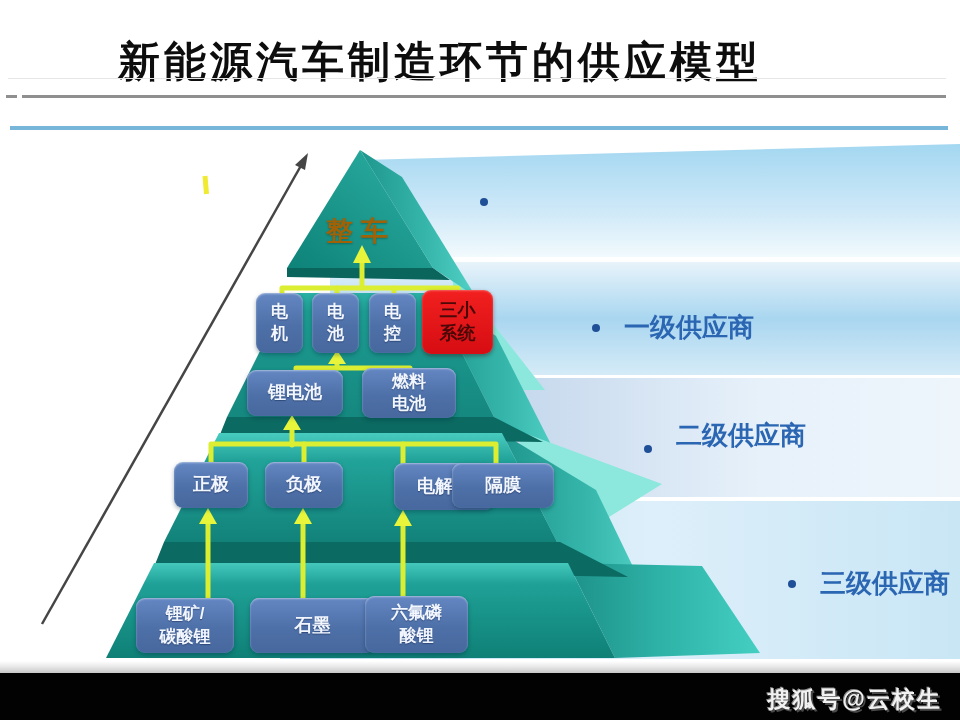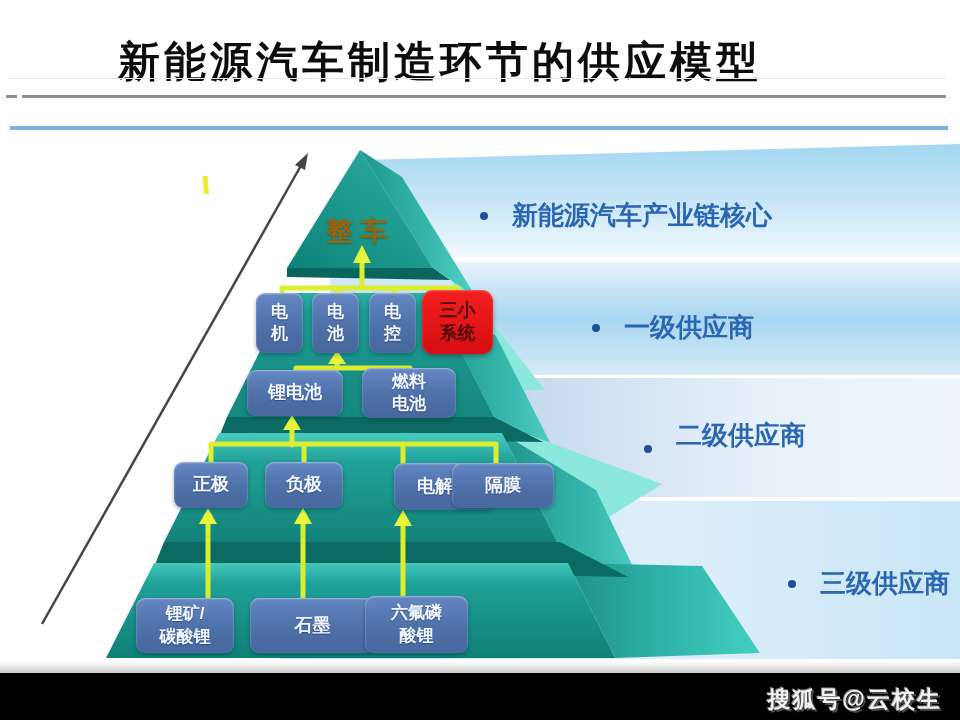--- a/index.html
+++ b/index.html
@@ -26,21 +26,20 @@
     text-align:center;color:#f2f6ff;font-weight:bold;font-size:17px;line-height:1.3;
     border-radius:9px;white-space:pre-line;
     background:linear-gradient(180deg,#6487c3 0%,#4e70a8 55%,#46689e 100%);
     box-shadow:inset 0 1px 2px rgba(255,255,255,.45),0 2px 4px rgba(0,40,60,.35);
     text-shadow:0 1px 1px rgba(20,40,80,.5);
   }
   .pbox.red{
     background:linear-gradient(180deg,#f2201f 0%,#d60d13 100%);
     color:#4a0808;text-shadow:none;font-size:18px;
     box-shadow:inset 0 1px 2px rgba(255,255,255,.3),0 2px 4px rgba(60,0,0,.4);
-    border-radius:11px;
   }
   .pbox.single{font-size:18px;}
   .band-label{
     position:absolute;display:flex;align-items:center;gap:24px;
     color:#2b66b3;font-weight:bold;font-size:26px;white-space:nowrap;
   }
   .band-label .dot{width:8px;height:8px;border-radius:50%;background:#1e4f97;flex:0 0 auto;}
   .bottom-shadow{position:absolute;left:0;right:0;top:661px;height:12px;
     background:linear-gradient(180deg,#ffffff 0%,#eaeaea 45%,#c7c7c7 100%);}
   .footer-bar{position:absolute;left:0;right:0;top:673px;height:47px;background:#020202;}
@@ -186,21 +185,20 @@
   <div class="pbox single" style="left:452px;top:463px;width:102px;height:45px;">隔膜</div>
 
   <div class="pbox" style="left:136px;top:598px;width:98px;height:55px;">锂矿/
 碳酸锂</div>
   <div class="pbox single" style="left:250px;top:598px;width:125px;height:55px;">石墨</div>
   <div class="pbox" style="left:365px;top:596px;width:103px;height:57px;">六氟磷
 酸锂</div>
 
   <div class="band-label" style="left:480px;top:198px;">
     <span class="dot"></span>
-    <span>新能源汽车产业链核心</span>
   </div>
   <div class="band-label" style="left:592px;top:310px;">
     <span class="dot"></span>
     <span>一级供应商</span>
   </div>
   <div class="band-label" style="left:644px;top:418px;align-items:flex-end;">
     <span class="dot"></span>
     <span>二级供应商</span>
   </div>
   <div class="band-label" style="left:788px;top:566px;">

